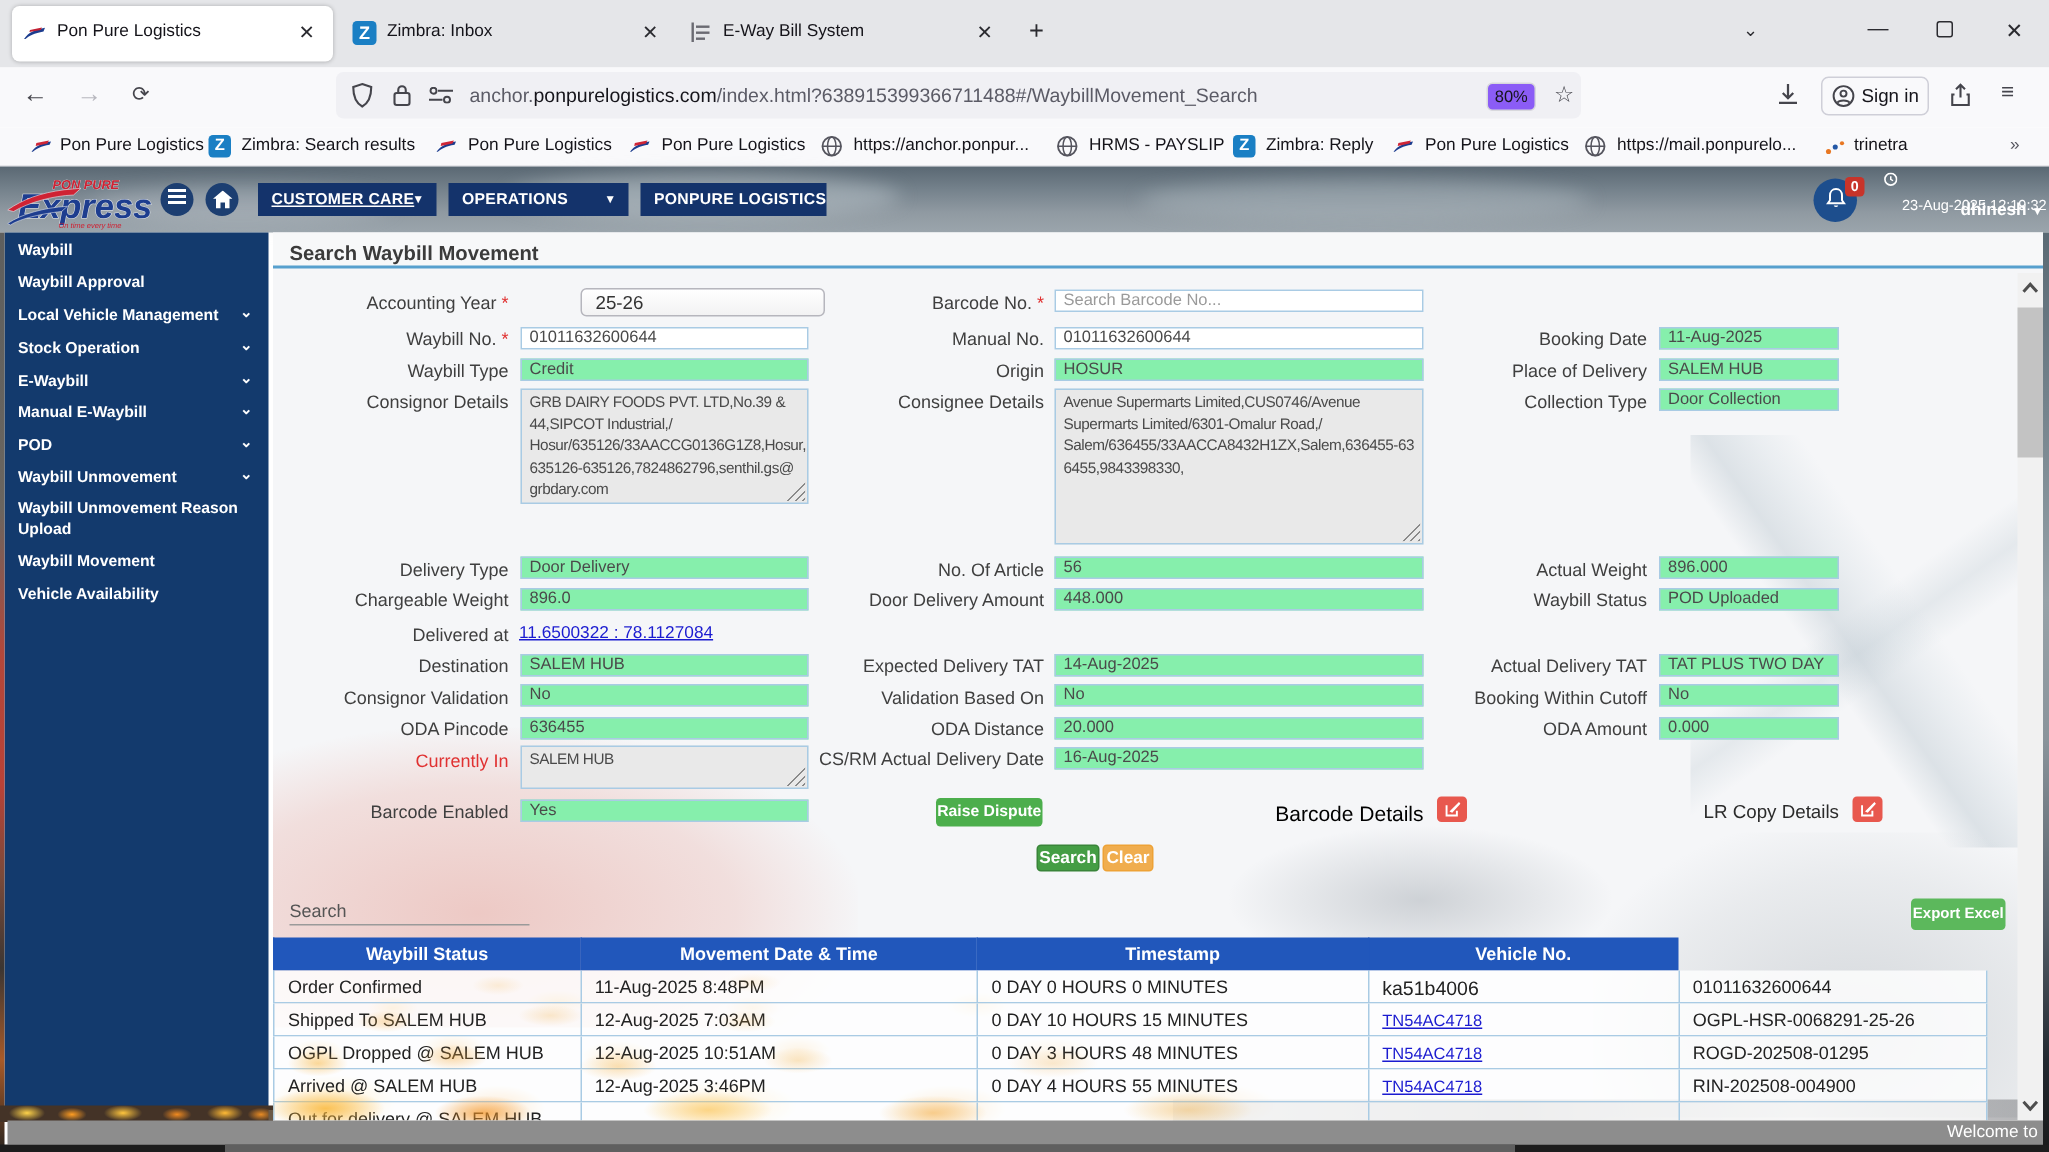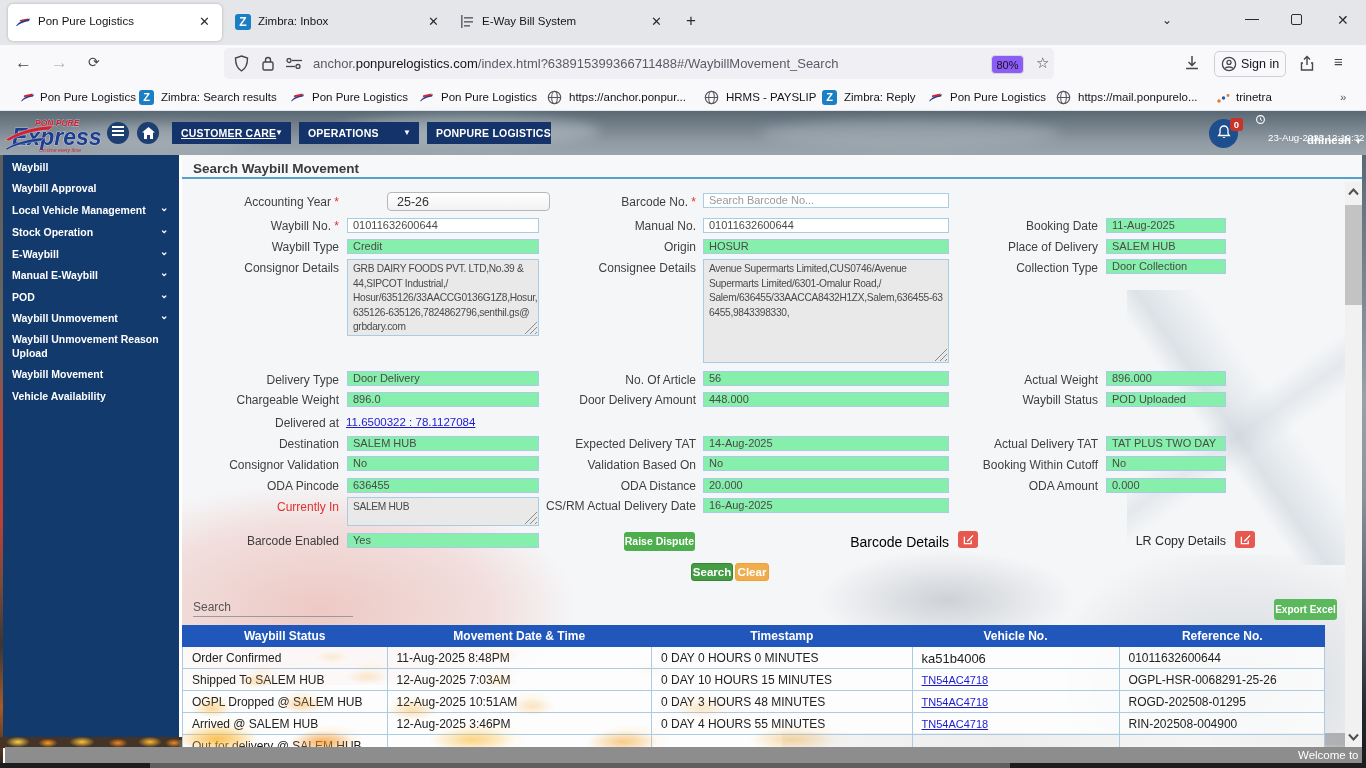--- a/index.html
+++ b/index.html
@@ -346,21 +346,20 @@
 
     <div class="abs" style="left:11px;top:445px;font-size:12px;color:#555;">Search</div>
     <div class="abs" style="left:11px;top:461px;width:160px;border-bottom:1.5px solid #9a9a9a;"></div>
     <div class="btn" style="left:1092px;top:444px;width:63px;height:21px;background:#5cb85c;font-size:10px;font-weight:bold;line-height:21px;">Export Excel</div>
 
     <div class="trow" style="top:470px;height:22px;">
       <div class="tcell thead" style="left:0;width:204.5px;">Waybill Status</div>
       <div class="tcell thead" style="left:204.5px;width:264.5px;">Movement Date &amp; Time</div>
       <div class="tcell thead" style="left:469px;width:260.5px;">Timestamp</div>
       <div class="tcell thead" style="left:729.5px;width:207px;">Vehicle No.</div>
-      <div class="tcell thead" style="left:936.5px;width:206.5px;">Reference No.</div>
     </div>
     <div class="trow" style="top:492px;height:22px;background:rgba(255,255,255,.8);border-bottom:1px solid #a9cbe4;">
       <div class="tcell" style="left:0;width:204.5px;">Order Confirmed</div>
       <div class="tcell" style="left:204.5px;width:264.5px;">11-Aug-2025 8:48PM</div>
       <div class="tcell" style="left:469px;width:260.5px;">0 DAY 0 HOURS 0 MINUTES</div>
       <div class="tcell" style="left:729.5px;width:207px;font-size:13px;">ka51b4006</div>
       <div class="tcell" style="left:936.5px;width:206.5px;border-right:1px solid #a9cbe4;">01011632600644</div>
     </div>
     <div class="trow" style="top:514px;height:22px;background:rgba(255,255,255,.8);border-bottom:1px solid #a9cbe4;">
       <div class="tcell" style="left:0;width:204.5px;">Shipped To SALEM HUB</div>

